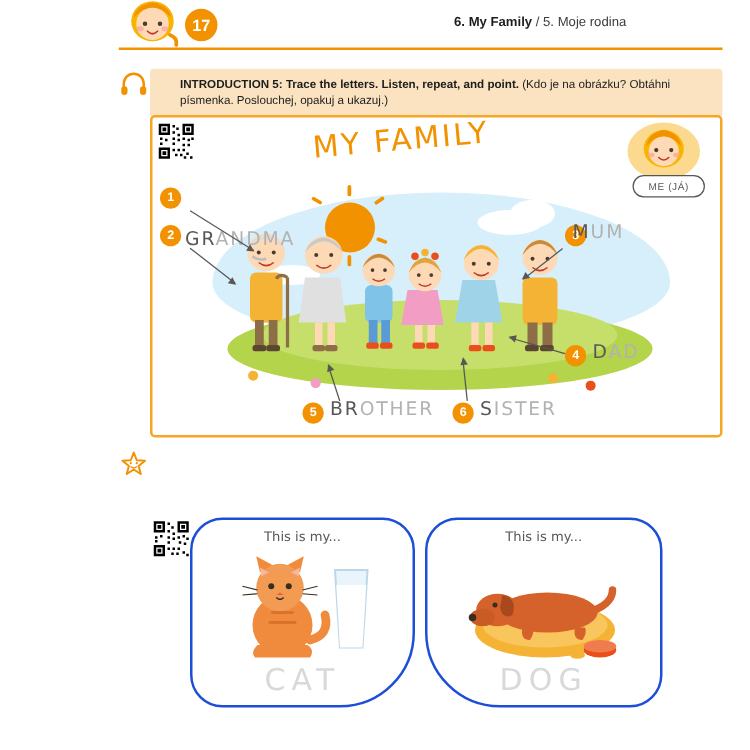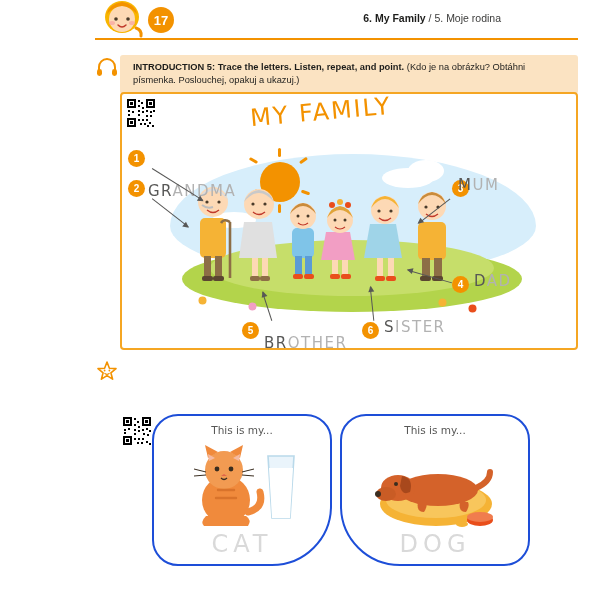--- a/index.html
+++ b/index.html
@@ -72,21 +72,21 @@
   }
 
   
   .instruction-bar {
     position: absolute;
     left: 120px;
     top: 55px;
     width: 458px;
     background: #fbe3c2;
     border-radius: 3px;
-    padding: 6px 8px 6px 13px;
+    padding: 6px 8px 6px 24px;
     box-sizing: border-box;
     font-size: 9.3px;
     line-height: 1.45;
     color: #1d1d1b;
   }
   .instruction-bar b { color: #1d1d1b; }
   .headphone-icon {
     position: absolute;
     left: 96px;
     top: 57px;
@@ -393,20 +393,34 @@
           <rect x="18" y="25" width="2" height="2"></rect>
           <rect x="23" y="24" width="2" height="2"></rect>
         <rect x="26" y="27" width="2" height="2"></rect>
           <rect x="21" y="27" width="2" height="2"></rect>
         <rect x="2" y="12" width="2" height="2"></rect>
           <rect x="6" y="13" width="2" height="2"></rect>
           <rect x="2" y="16" width="2" height="2"></rect>
       </g>
     </svg>
 
+    <div class="me-bubble">
+      <div class="me-bubble-circle"></div>
+      <svg style="position:absolute;left:4px;top:0px;" width="50" height="44" viewBox="0 0 50 44">
+        <ellipse cx="25" cy="21" rx="16" ry="15" fill="#f8b500"></ellipse>
+        <ellipse cx="25" cy="23" rx="12" ry="12" fill="#fdd9b5"></ellipse>
+        <path d="M11 19 Q25 3 39 19 Q37 8 25 6 Q13 8 11 19Z" fill="#f39200"></path>
+        <circle cx="19" cy="22" r="1.7" fill="#4a3b2a"></circle>
+        <circle cx="31" cy="22" r="1.7" fill="#4a3b2a"></circle>
+        <ellipse cx="15" cy="26" rx="2.6" ry="1.8" fill="#f7a6a0" opacity="0.8"></ellipse>
+        <ellipse cx="35" cy="26" rx="2.6" ry="1.8" fill="#f7a6a0" opacity="0.8"></ellipse>
+        <path d="M21 28 Q25 32 29 28" stroke="#c0392b" stroke-width="1.3" fill="none" stroke-linecap="round"></path>
+      </svg>
+      <div class="me-label">ME (JÁ)</div>
+    </div>
 
     <div class="scene">
 
       <div class="sky"></div>
       <div class="cloud" style="left:230px;top:52px;width:52px;height:20px;"></div>
       <div class="cloud" style="left:256px;top:44px;width:36px;height:22px;"></div>
       <div class="cloud" style="left:60px;top:96px;width:44px;height:16px;"></div>
 
       <div class="sun"></div>
       <div class="sun-ray" style="left:126px;top:32px;transform:rotate(0deg);"></div>
@@ -539,21 +553,21 @@
     </div>
     <div class="arrow" style="left:328px;top:104px;width:40px;transform:rotate(142deg);"></div>
 
     <div class="word-label" style="left:352px;top:178px;">
       <span>D</span><span class="dotted">AD</span>
     </div>
     <div class="num-bubble" style="left:330px;top:182px;">4</div>
     <div class="arrow" style="left:330px;top:188px;width:46px;transform:rotate(196deg);"></div>
 
     <div class="num-bubble" style="left:120px;top:228px;">5</div>
-    <div class="word-label" style="left:142px;top:240px;">
+    <div class="word-label" style="left:142px;top:224px;">
       <span>BR</span><span class="dotted">OTHER</span>
     </div>
     <div class="arrow" style="left:150px;top:226px;width:30px;transform:rotate(-108deg);"></div>
 
     <div class="num-bubble" style="left:240px;top:228px;">6</div>
     <div class="word-label" style="left:262px;top:224px;">
       <span>S</span><span class="dotted">ISTER</span>
     </div>
     <div class="arrow" style="left:252px;top:226px;width:34px;transform:rotate(-96deg);"></div>
   </div>

